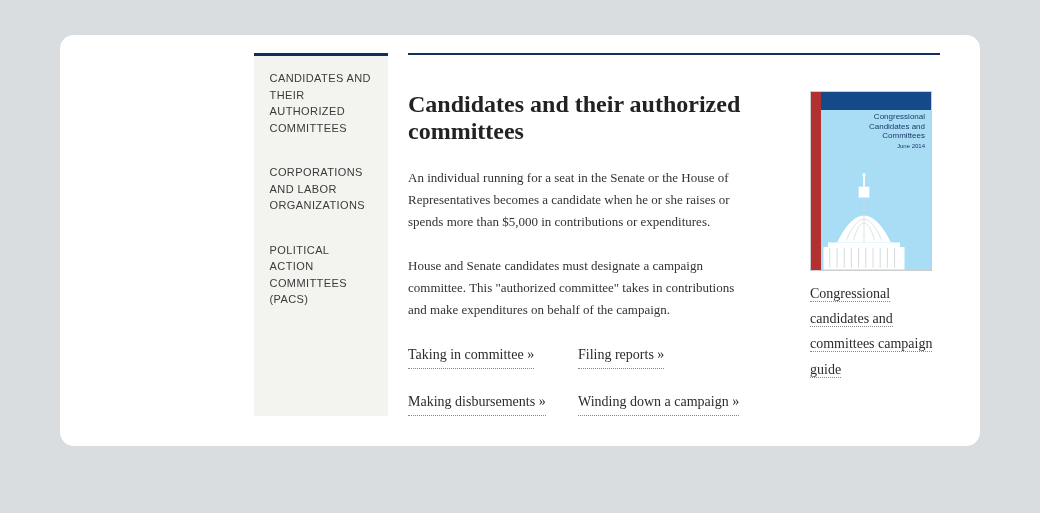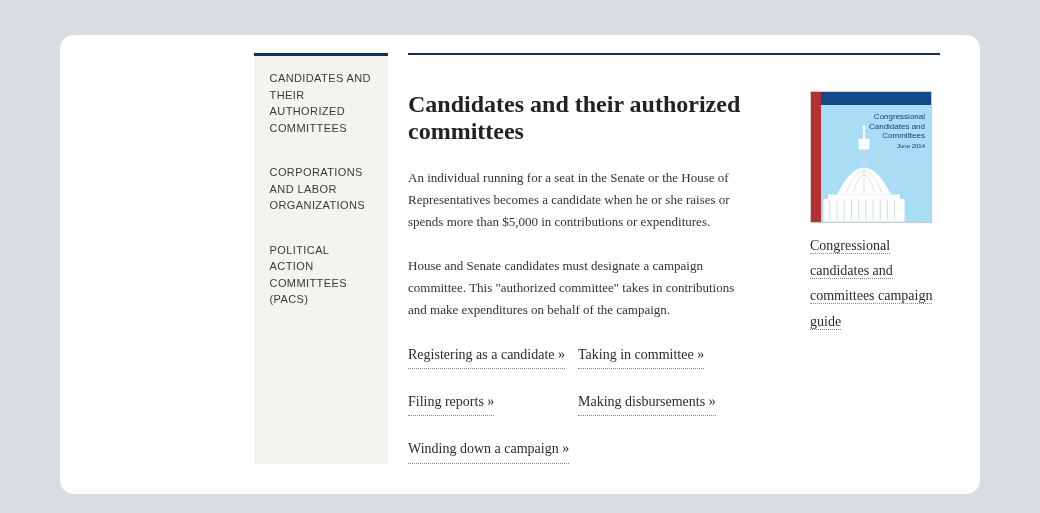--- a/index.html
+++ b/index.html
@@ -78,21 +78,21 @@
     line-height: 1.6;
   }
   .aside {
     width: 130px;
     flex: none;
     padding-top: 8px;
     margin-top: 10px;
   }
   .thumb {
     width: 122px;
-    height: 132px;
+    height: 180px;
     background: linear-gradient(180deg,#154a8a 0%,#154a8a 10%,#a9ddf5 10%,#a9ddf5 100%);
     border: 1px solid #ccc;
     position: relative;
     overflow: hidden;
     margin-bottom: 10px;
   }
   .thumb .title-right {
     position:absolute; top:20px; right:6px; text-align:right;
     font-family: Arial,sans-serif; font-size:8px; color:#1a3a6a; line-height:1.2;
   }
@@ -126,21 +126,20 @@
     </nav>
   </div>
 
   <div class="main-wrap">
     <div class="main">
       <div class="content">
         <h1>Candidates and their authorized committees</h1>
         <p>An individual running for a seat in the Senate or the House of Representatives becomes a candidate when he or she raises or spends more than $5,000 in contributions or expenditures.</p>
         <p>House and Senate candidates must designate a campaign committee. This "authorized committee" takes in contributions and make expenditures on behalf of the campaign.</p>
         <div class="links">
-          <a href="#">Registering as a candidate »</a>
           <a href="#">Taking in committee »</a>
           <a href="#">Filing reports »</a>
           <a href="#">Making disbursements »</a>
           <a href="#">Winding down a campaign »</a>
 
         </div>
       </div>
 
       <aside class="aside">
         <a href="#" style="border:none;display:block">

